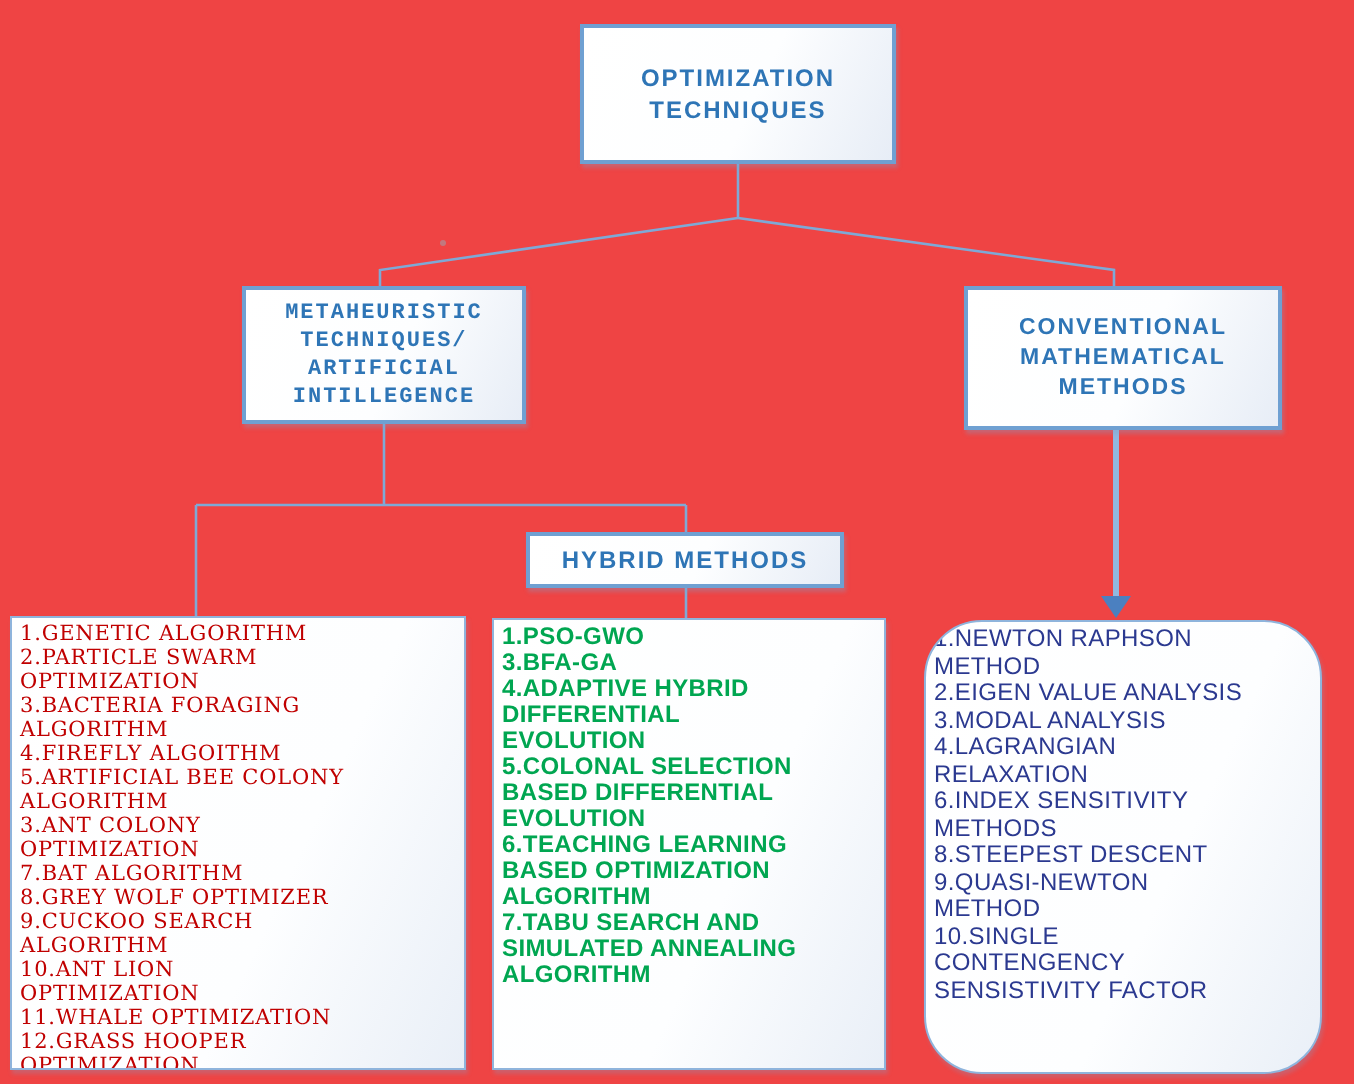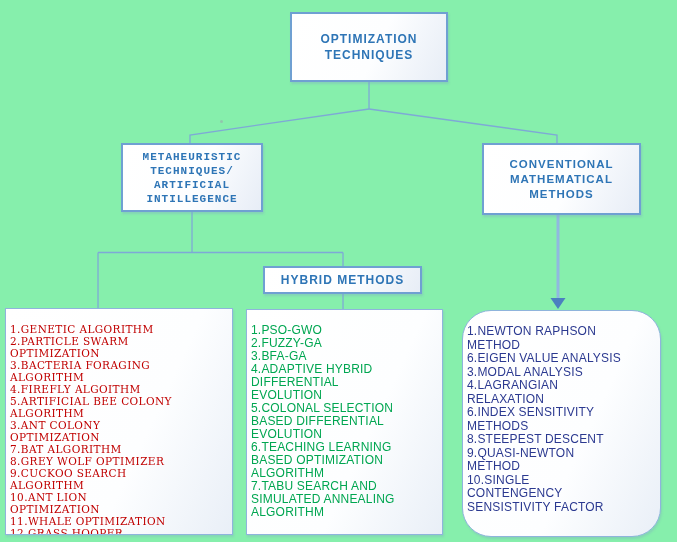--- a/index.html
+++ b/index.html
@@ -1,20 +1,20 @@
 <!DOCTYPE html>
 <html><head>
 <meta charset="utf-8">
 <style>
   html, body { margin: 0; padding: 0; background: #ffffff; }
   #canvas {
     position: relative;
     width: 677px;
     height: 542px;
-    background: #86efac;
+    background: #ef4444;
     font-family: "Liberation Sans", sans-serif;
     overflow: hidden;
   }
   svg.connectors {
     position: absolute;
     left: 0; top: 0;
     width: 677px; height: 542px;
   }
   .node {
     position: absolute;
@@ -35,34 +35,34 @@
   #meta-box   { left: 121px; top: 143px; width: 142px; height: 69px; font-size: 11px; line-height: 14px; font-family: Liberation Mono, monospace; }
   #conv-box   { left: 482px; top: 143px; width: 159px; height: 72px; font-size: 11.5px; line-height: 15px; }
   #hybrid-box { left: 263px; top: 266px; width: 159px; height: 28px; font-size: 12px; line-height: 14px; justify-content: center; }
 
   .listbox {
     position: absolute;
     box-sizing: border-box;
     border: 1.5px solid #8FB4DC;
     background: linear-gradient(115deg, #ffffff 0%, #fdfeff 60%, #e9eff7 100%);
     box-shadow: 1px 2px 2px rgba(130,160,200,0.3);
-    padding: 14px 4px;
+    padding: 2px 4px;
     overflow: hidden;
   }
   .listbox .li { white-space: pre-line; }
   #red-list {
     left: 5px; top: 308px; width: 228px; height: 227px;
     color: #C00000;
     font-family: "DejaVu Serif", serif;
     font-size: 10.5px; line-height: 12px; letter-spacing: 0.4px;
   }
   #green-list {
     left: 246px; top: 309px; width: 197px; height: 226px;
     color: #00A651;
-    font-size: 12px; line-height: 13px; letter-spacing: 0.2px;
+    font-size: 12px; line-height: 13px; letter-spacing: 0.2px; font-weight: bold;
   }
   #blue-list {
     left: 462px; top: 310px; width: 199px; height: 227px;
     color: #2B3990;
     font-size: 12px; line-height: 13.5px; letter-spacing: 0.2px; border-radius: 29px;
   }
   .speck {
     position: absolute;
     left: 220px; top: 120px;
     width: 3px; height: 3px;
@@ -135,40 +135,39 @@
 ALGORITHM</div>
     <div class="li">10.ANT LION
 OPTIMIZATION</div>
     <div class="li">11.WHALE OPTIMIZATION</div>
     <div class="li">12.GRASS HOOPER
 OPTIMIZATION</div>
   </div>
 
   <div class="listbox" id="green-list">
     <div class="li">1.PSO-GWO</div>
-    <div class="li">2.FUZZY-GA</div>
     <div class="li">3.BFA-GA</div>
     <div class="li">4.ADAPTIVE HYBRID
 DIFFERENTIAL
 EVOLUTION</div>
     <div class="li">5.COLONAL SELECTION
 BASED DIFFERENTIAL
 EVOLUTION</div>
     <div class="li">6.TEACHING LEARNING
 BASED OPTIMIZATION
 ALGORITHM</div>
     <div class="li">7.TABU SEARCH AND
 SIMULATED ANNEALING
 ALGORITHM</div>
   </div>
 
   <div class="listbox" id="blue-list">
     <div class="li">1.NEWTON RAPHSON
 METHOD</div>
-    <div class="li">6.EIGEN VALUE ANALYSIS</div>
+    <div class="li">2.EIGEN VALUE ANALYSIS</div>
     <div class="li">3.MODAL ANALYSIS</div>
     <div class="li">4.LAGRANGIAN
 RELAXATION</div>
     <div class="li">6.INDEX SENSITIVITY
 METHODS</div>
     <div class="li">8.STEEPEST DESCENT</div>
     <div class="li">9.QUASI-NEWTON
 METHOD</div>
     <div class="li">10.SINGLE
 CONTENGENCY

